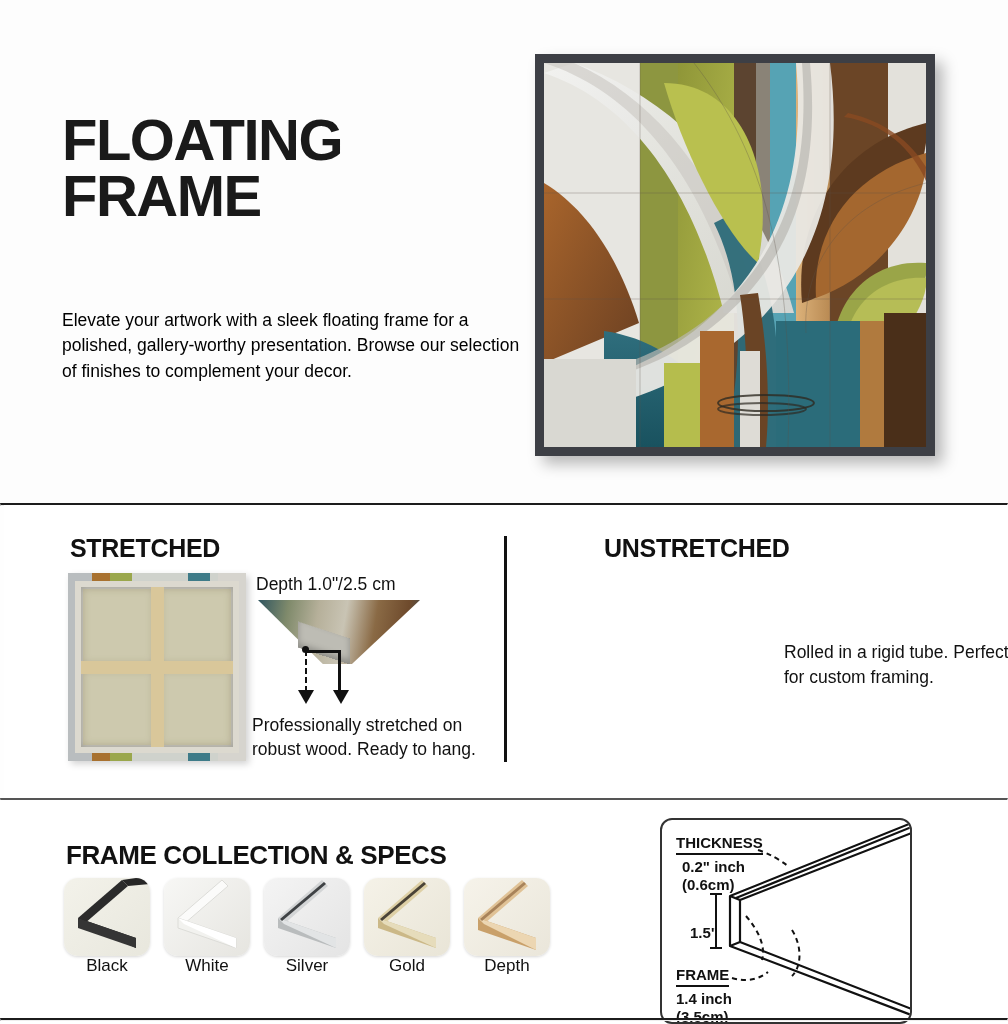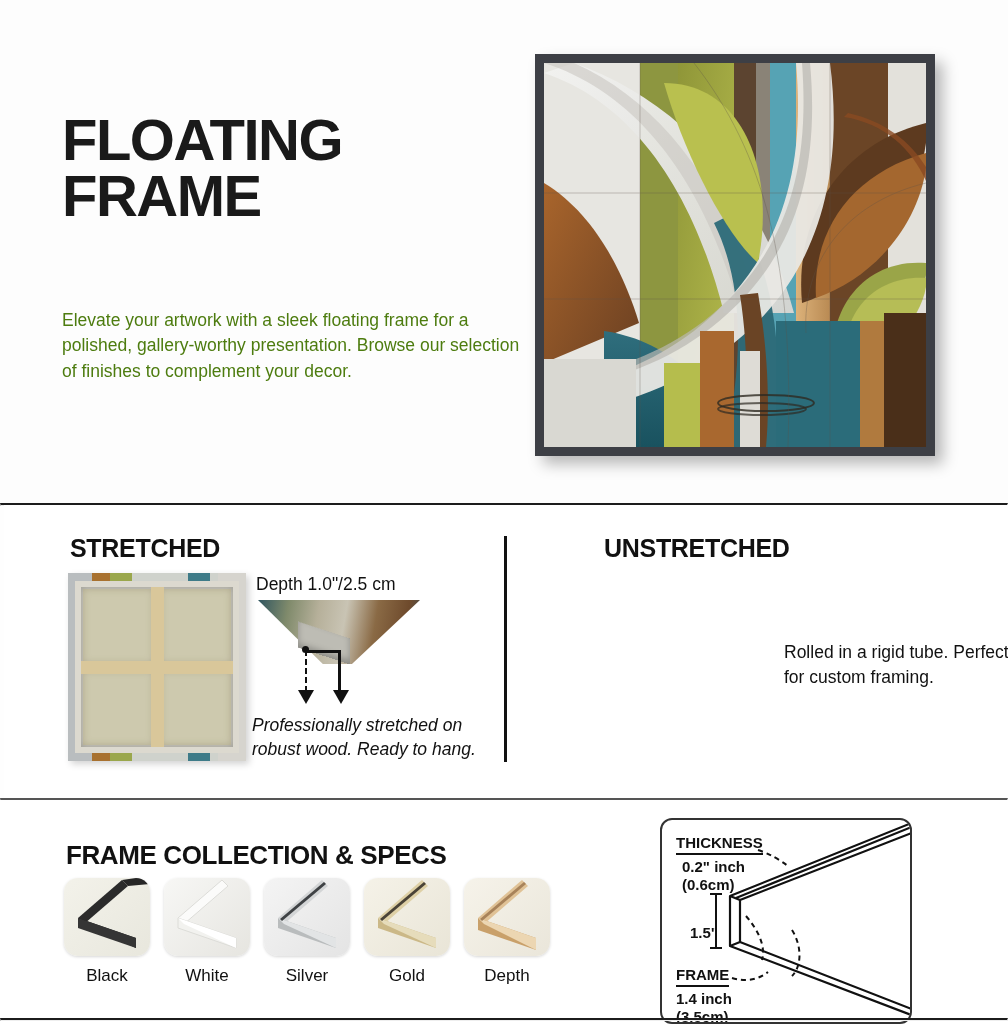--- a/index.html
+++ b/index.html
@@ -14,21 +14,21 @@
   
   .hero { position: absolute; left: 0; top: 0; width: 1008px; height: 503px; background: #fdfdfd; }
   .hero-title {
     position: absolute; left: 62px; top: 112px;
     font-size: 58px; font-weight: 700; line-height: 0.97;
     letter-spacing: -1.5px; color: #1a1a1a;
     text-transform: uppercase; white-space: pre-line;
   }
   .hero-desc {
     position: absolute; left: 62px; top: 308px; width: 470px;
-    font-size: 17.5px; line-height: 1.45; color: #4d7c0f;
+    font-size: 17.5px; line-height: 1.45; color: #000000;
   }
 
   
   .artwork-wrap {
     position: absolute; left: 535px; top: 54px; width: 400px; height: 402px;
     box-shadow: 8px 8px 14px rgba(0,0,0,0.28);
   }
   .art-frame {
     position: absolute; inset: 0;
     border: 9px solid #3d3f45;
@@ -105,39 +105,39 @@
     border-top: 3px solid #111; border-right: 3px solid #111;
   }
   .dim-arrow {
     position: absolute; left: 333px; top: 690px; width: 0; height: 0;
     border-left: 8px solid transparent; border-right: 8px solid transparent;
     border-top: 14px solid #111;
   }
 
   .st-caption {
     position: absolute; left: 252px; top: 714px; width: 250px;
-    font-size: 17.5px; line-height: 1.35; color: #111; font-style: italic;
+    font-size: 17.5px; line-height: 1.35; color: #111;
   }
   .un-caption {
     position: absolute; left: 760px; top: 640px; width: 245px;
     font-size: 17.5px; line-height: 1.4; color: #111; margin-left: 24px;
   }
 
   
   .bottom { position: absolute; left: 0; top: 800px; width: 1008px; height: 224px; background: #fff; }
   .fc-title { position: absolute; left: 66px; top: 40px; font-size: 26px; font-weight: 700; color: #111; letter-spacing: -0.4px; }
 
   .swatches { position: absolute; left: 64px; top: 78px; display: flex; gap: 14px; }
   .swatch { width: 86px; }
   .sw-card {
     width: 86px; height: 78px; border-radius: 14px; overflow: hidden;
     position: relative; box-shadow: 0 1px 3px rgba(0,0,0,0.16);
   }
   .sw-label {
-    margin-top: 10px; text-align: center; font-size: 17px; color: #111;
+    margin-top: 0; text-align: center; font-size: 17px; color: #111;
   }
 
   .spec-box {
     position: absolute; left: 660px; top: 18px; width: 252px; height: 206px;
     border: 2px solid #333; border-radius: 12px; background: #fff; overflow: hidden;
   }
   .spec-box svg { position: absolute; left: 0; top: 0; }
   .spec-txt { position: absolute; font-family: "Liberation Sans", sans-serif; color: #111; }
   .spec-th { left: 14px; top: 14px; font-size: 15px; font-weight: 700; border-bottom: 2px solid #111; padding-bottom: 2px; }
   .spec-th-v { left: 20px; top: 38px; font-size: 15px; font-weight: 700; line-height: 1.2; }

